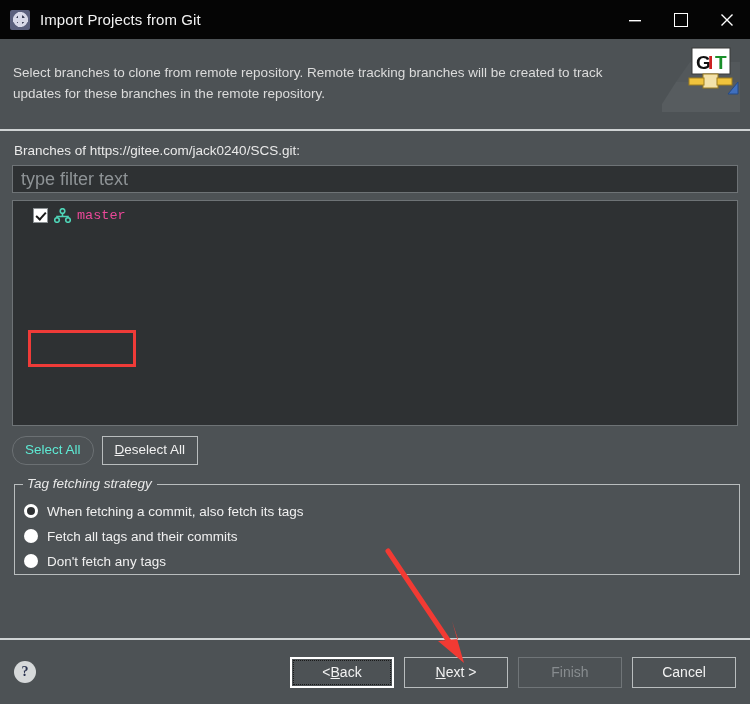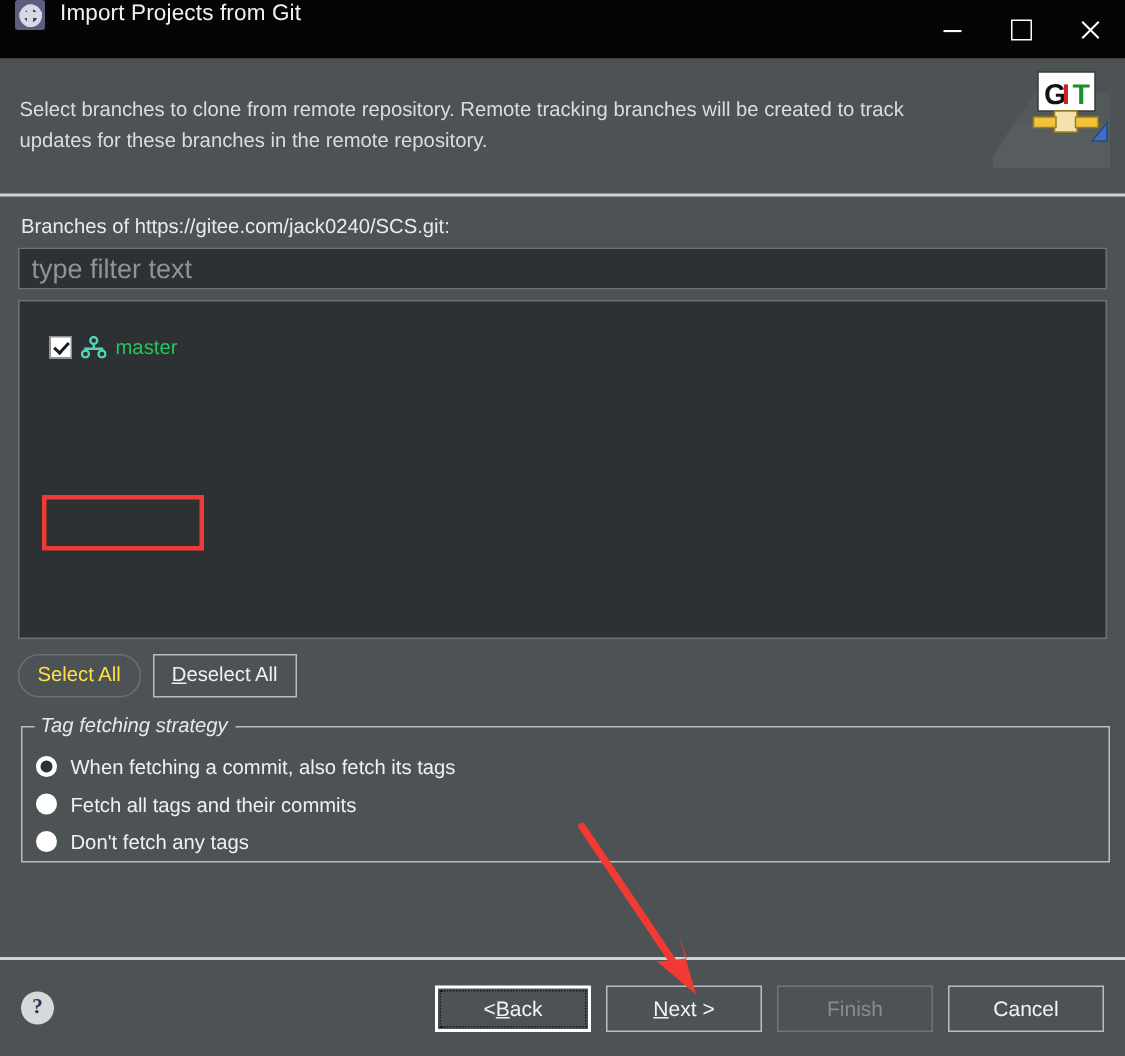--- a/index.html
+++ b/index.html
@@ -12,21 +12,21 @@
     color: #e8e8e8;
     overflow: hidden;
     position: relative;
     -webkit-font-smoothing: antialiased;
   }
   
   .titlebar {
     height: 39px;
     background: #050505;
     display: flex;
-    align-items: flex-start;
+    align-items: center;
     position: relative;
   }
   .app-icon {
     width: 20px; height: 20px;
     margin-left: 10px; margin-right: 10px;
     position: relative;
     background: #5b5f7d;
     border-radius: 2px;
     display: flex; align-items: center; justify-content: center;
     flex: none;
@@ -130,23 +130,24 @@
     box-sizing: border-box;
     width: 726px;
     position: relative;
     overflow: hidden;
   }
   .branch-row {
     display: flex;
     align-items: center;
     height: 26px;
     padding-left: 20px;
-    margin-top: 17px;
-    font-size: 13.5px;
-    color: #22c55e;
+    margin-top: 1px;
+    font-size: 13.5px;
+    color: #ec4899;
+    font-family: Liberation Mono, monospace;
   }
   .ck {
     width: 15px; height: 15px;
     background: #ffffff;
     border: 1px solid #8d9295;
     box-sizing: border-box;
     position: relative;
     flex: none;
     margin-right: 6px;
   }
@@ -181,21 +182,21 @@
     padding: 6px 12px;
     background: #4d5255;
     border: 1px solid #b9bdbe;
     color: #f0f0f0;
     box-sizing: border-box;
     line-height: 1.1;
     font-family: "Liberation Sans", sans-serif;
     white-space: nowrap;
   }
   .btn.disabled {
-    color: #fde047;
+    color: #5eead4;
     border-color: #6b7073;
     border-radius: 14px;
   }
   .btn u { text-decoration: underline; }
 
   
   .groupbox {
     margin-top: 19px;
     border: 1px solid #b9bdbe;
     width: 726px;

